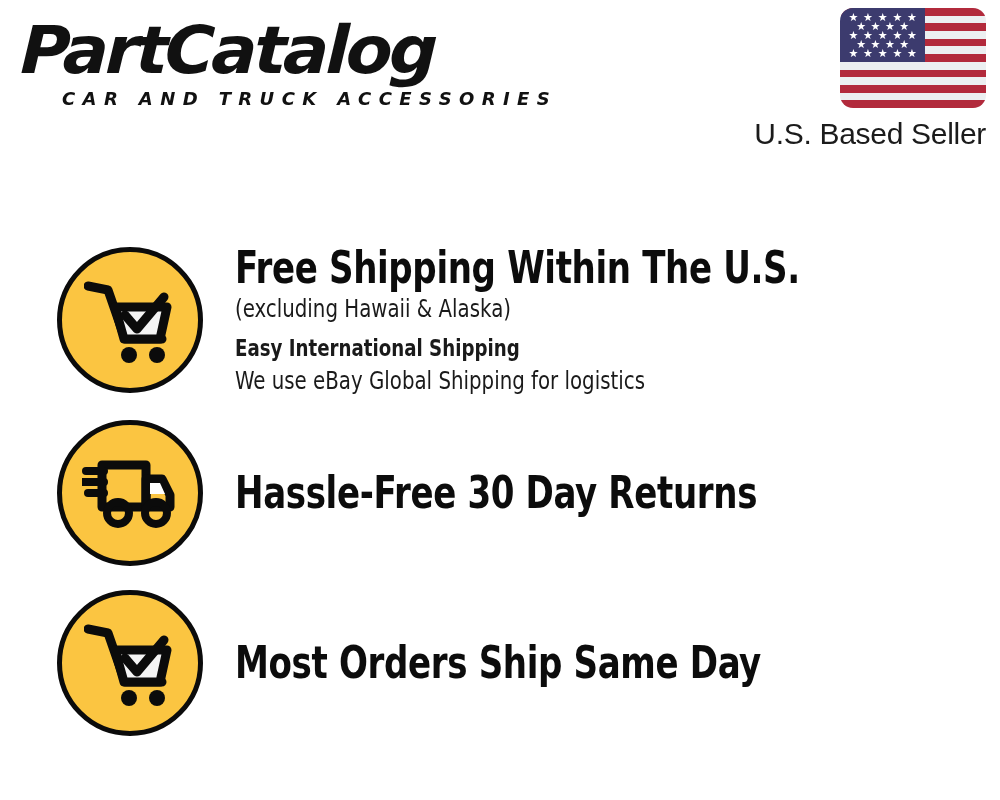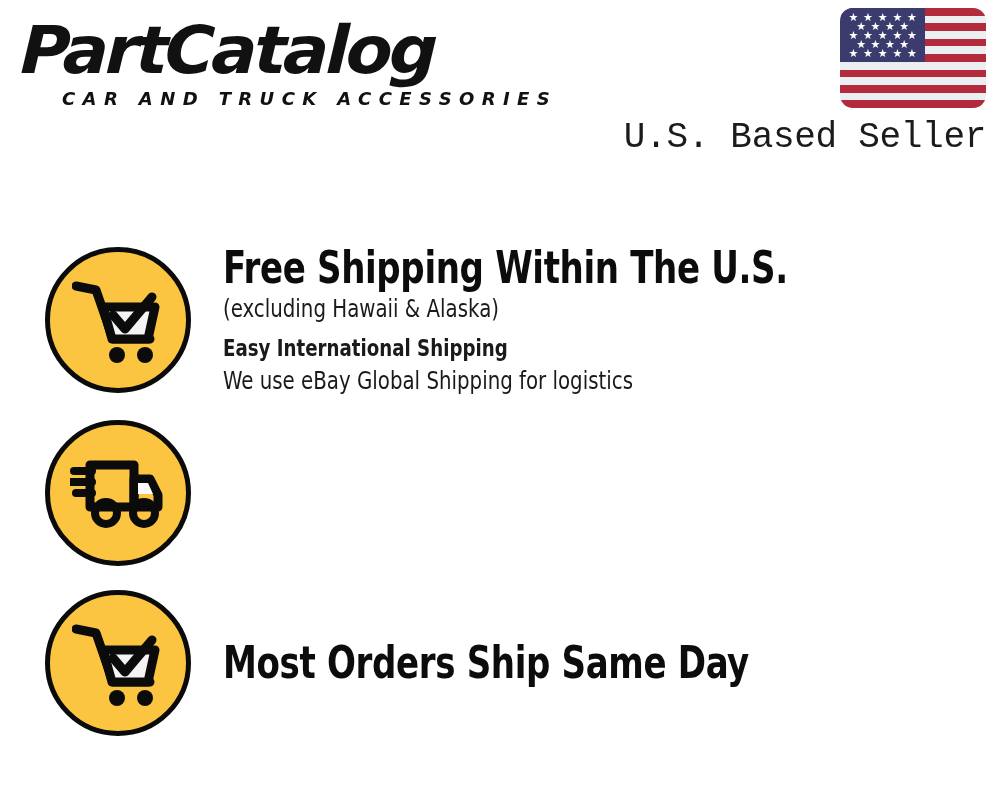--- a/index.html
+++ b/index.html
@@ -58,35 +58,36 @@
     background:#3c3b6e;
     display:flex; flex-direction:column;
     justify-content:space-evenly;
     padding:5px 6px;
   }
   .flag .star-row { display:flex; justify-content:space-around; line-height:1; }
   .flag .star-row.offset { padding:0 8px; }
   .flag .star { color:#ffffff; font-size:11px; line-height:9px; }
   .seller-text {
     margin-top:9px;
-    font-family:Liberation Mono, monospace;
-    font-size:36px;
+    font-family:Liberation Sans, sans-serif;
+    font-size:30px;
     font-weight:400;
     letter-spacing:-0.3px;
     color:#1b1b1b;
     white-space:nowrap;
   }
 
   
   .features { position:absolute; left:0; top:170px; width:1000px; }
   .feature-row {
     position:absolute;
-    left:0; width:944px;
+    left:12px; width:944px;
     display:flex;
     align-items:center;
+    justify-content:center;
   }
   .feature-row.r1 { top:62px;  height:175px; }
   .feature-row.r2 { top:238px; height:170px; }
   .feature-row.r3 { top:408px; height:170px; }
 
   .badge {
     flex:0 0 auto;
     width:146px; height:146px;
     margin-left:45px;
     border-radius:50%;
@@ -209,20 +210,23 @@
         <path d="M20 10 L64 10 L64 52 L20 52 Z" fill="none" stroke="#0b0b0b" stroke-width="9" stroke-linejoin="round"></path>
         <path d="M64 24 L80 24 L88 40 L88 52 L64 52 Z" fill="none" stroke="#0b0b0b" stroke-width="9" stroke-linejoin="round"></path>
         <path d="M68 28 L78 28 L83 39 L68 39 Z" fill="#ffffff"></path>
         <line x1="4" y1="16" x2="22" y2="16" stroke="#0b0b0b" stroke-width="8" stroke-linecap="round"></line>
         <line x1="0" y1="27" x2="22" y2="27" stroke="#0b0b0b" stroke-width="8" stroke-linecap="round"></line>
         <line x1="6" y1="38" x2="22" y2="38" stroke="#0b0b0b" stroke-width="8" stroke-linecap="round"></line>
         <circle cx="36" cy="58" r="11" fill="none" stroke="#0b0b0b" stroke-width="8"></circle>
         <circle cx="74" cy="58" r="11" fill="none" stroke="#0b0b0b" stroke-width="8"></circle>
       </svg>
     </div>
+    <div class="feature-text">
+      <div class="f-head">Hassle-Free 30 Day Returns</div>
+    </div>
   </div>
 
   <div class="feature-row r3">
     <div class="badge">
       <svg width="92" height="86" viewBox="0 0 92 86" aria-hidden="true">
         <path d="M4 9 L24 13 L41 62 L78 62" fill="none" stroke="#0b0b0b" stroke-width="9" stroke-linecap="round" stroke-linejoin="round"></path>
         <path d="M31 30 L83 30 L76 62 L40 62 Z" fill="#f4f4f4" stroke="#0b0b0b" stroke-width="9" stroke-linejoin="round"></path>
         <path d="M41 38 L53 52 L80 20" fill="none" stroke="#0b0b0b" stroke-width="9" stroke-linecap="round" stroke-linejoin="round"></path>
         <circle cx="45" cy="78" r="8" fill="#0b0b0b"></circle>
         <circle cx="73" cy="78" r="8" fill="#0b0b0b"></circle>

